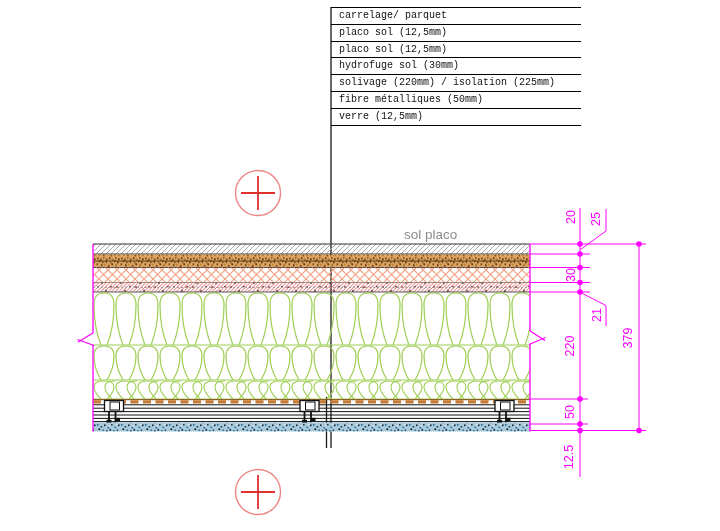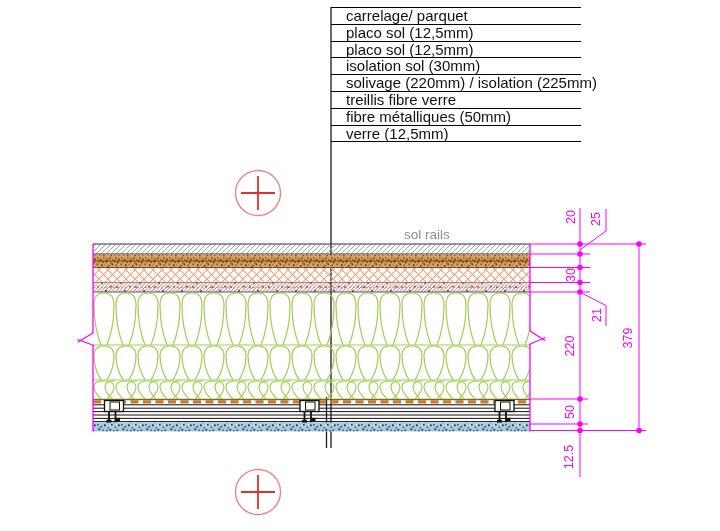--- a/index.html
+++ b/index.html
@@ -2,22 +2,22 @@
 <html><head>
 <meta charset="utf-8">
 <style>
   html,body{margin:0;padding:0;background:#fff;}
   #canvas{position:relative;width:720px;height:531px;background:#fff;overflow:hidden;
           font-family:"Liberation Sans",sans-serif;}
   #drawing{position:absolute;left:0;top:0;}
   
   #legend{position:absolute;left:331px;top:7px;width:250px;border-bottom:1px solid #000;}
   .legend-row{box-sizing:border-box;height:16.8px;border-top:1px solid #000;
-              font-size:15px;line-height:15.2px;color:#111;padding-left:15px;
-              white-space:nowrap;overflow:visible;}
+              font-size:10px;line-height:15.2px;color:#111;padding-left:8px;
+              white-space:nowrap;overflow:visible;font-family:Liberation Mono, monospace;}
   
   .dim-label{position:absolute;width:44px;height:14px;line-height:14px;text-align:center;
              font-size:12.5px;color:#ff00ff;transform:rotate(-90deg);}
   
   #sol-fini{position:absolute;left:404px;top:227px;font-size:13.5px;color:#8c8c8c;}
 </style>
 </head>
 <body>
 
 <div id="canvas">
@@ -217,28 +217,27 @@
     <g>
       <circle cx="258" cy="492" r="22.5" stroke="#ee8585" stroke-width="1.4" fill="none"></circle>
       <path d="M241,492 H275 M258,475 V509" stroke="#e03030" stroke-width="1.8" fill="none"></path>
     </g>
   </svg>
 
   <div id="legend">
     <div class="legend-row">carrelage/ parquet</div>
     <div class="legend-row">placo sol (12,5mm)</div>
     <div class="legend-row">placo sol (12,5mm)</div>
-    <div class="legend-row">isolation sol (30mm)</div>
+    <div class="legend-row">hydrofuge sol (30mm)</div>
     <div class="legend-row">solivage (220mm) / isolation (225mm)</div>
-    <div class="legend-row">treillis fibre verre</div>
     <div class="legend-row">fibre métalliques (50mm)</div>
     <div class="legend-row">verre (12,5mm)</div>
   </div>
 
-  <div id="sol-fini">sol rails</div>
+  <div id="sol-fini">sol placo</div>
 
   <div class="dim-label" style="left:548.5px;top:210px;">20</div>
   <div class="dim-label" style="left:574px;top:212px;">25</div>
   <div class="dim-label" style="left:549px;top:268px;">30</div>
   <div class="dim-label" style="left:575px;top:308px;">21</div>
   <div class="dim-label" style="left:548px;top:339px;">220</div>
   <div class="dim-label" style="left:548px;top:405px;">50</div>
   <div class="dim-label" style="left:547px;top:450px;">12.5</div>
   <div class="dim-label" style="left:606px;top:331px;">379</div>
 

